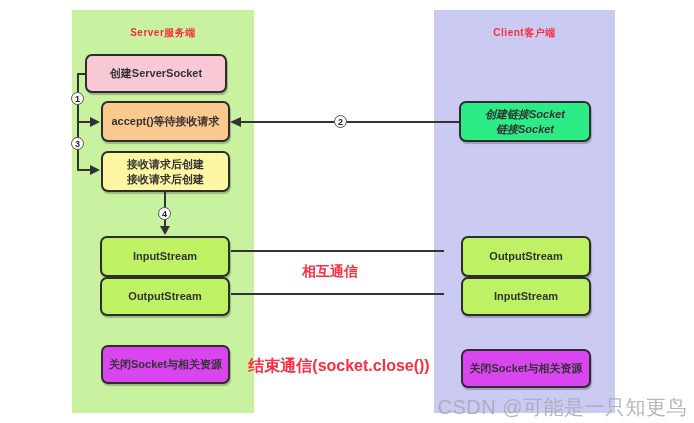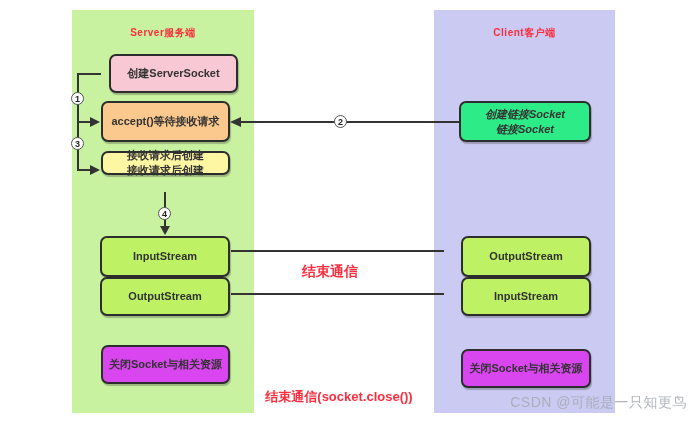--- a/index.html
+++ b/index.html
@@ -29,23 +29,23 @@
   .overlay{position:absolute;left:0;top:0;width:694px;height:423px;z-index:1;pointer-events:none;}
   .step-circle{
     position:absolute;width:13px;height:13px;border-radius:50%;background:#fff;
     border:1px solid #555;color:#222;font-size:9px;font-weight:bold;line-height:13px;
     text-align:center;z-index:3;box-sizing:border-box;
   }
   .red-label{
     position:absolute;color:#fc2d3e;font-weight:bold;text-align:center;z-index:2;
   }
   .label-mutual{left:265px;top:263px;width:130px;font-size:14px;}
-  .label-end{left:239px;top:356px;width:200px;font-size:13px;margin-top:32px;}
+  .label-end{left:239px;top:356px;width:200px;font-size:16px;}
   .watermark{
-    position:absolute;right:7px;top:394px;font-size:14px;color:rgba(165,170,178,0.85);
+    position:absolute;right:7px;top:394px;font-size:20px;color:rgba(165,170,178,0.85);
     z-index:4;letter-spacing:0.5px;
   }
 </style>
 </head>
 <body>
 
 <div class="canvas">
 
   <div class="panel panel-server">
     <div class="panel-title">Server服务端</div>
@@ -69,27 +69,27 @@
       <polygon points="230,122 241,117 241,127"></polygon>
       <polygon points="165,235 160,226 170,226"></polygon>
     </g>
   </svg>
 
   <div class="step-circle" style="left:71px;top:92px;">1</div>
   <div class="step-circle" style="left:334px;top:115px;">2</div>
   <div class="step-circle" style="left:71px;top:137px;">3</div>
   <div class="step-circle" style="left:158px;top:207px;">4</div>
 
-  <div class="box bg-pink" style="left:109px;top:54px;width:129px;height:39px;text-align:center;">
+  <div class="box bg-pink" style="left:85px;top:54px;width:142px;height:39px;text-align:center;">
     <span>创建ServerSocket</span>
   </div>
   <div class="box bg-orange" style="left:101px;top:101px;width:129px;height:41px;">
     <span>accept()等待接收请求</span>
   </div>
-  <div class="box bg-yellow" style="left:101px;top:151px;width:129px;height:24px;border-radius:7px;">
+  <div class="box bg-yellow" style="left:101px;top:151px;width:129px;height:41px;border-radius:7px;">
     <span>接收请求后创建</span>
     <span>接收请求后创建</span>
   </div>
   <div class="box bg-blue" style="left:100px;top:236px;width:130px;height:41px;">
     <span>InputStream</span>
   </div>
   <div class="box bg-blue" style="left:100px;top:277px;width:130px;height:39px;">
     <span>OutputStream</span>
   </div>
   <div class="box bg-hotpink" style="left:101px;top:345px;width:129px;height:39px;">
@@ -103,18 +103,18 @@
   <div class="box bg-blue" style="left:461px;top:236px;width:130px;height:41px;">
     <span>OutputStream</span>
   </div>
   <div class="box bg-blue" style="left:461px;top:277px;width:130px;height:39px;">
     <span>InputStream</span>
   </div>
   <div class="box bg-hotpink" style="left:461px;top:349px;width:130px;height:39px;">
     <span>关闭Socket与相关资源</span>
   </div>
 
-  <div class="red-label label-mutual">结束通信</div>
+  <div class="red-label label-mutual">相互通信</div>
   <div class="red-label label-end">结束通信(socket.close())</div>
 
   <div class="watermark">CSDN @可能是一只知更鸟</div>
 
 </div>
 
 </body></html>

